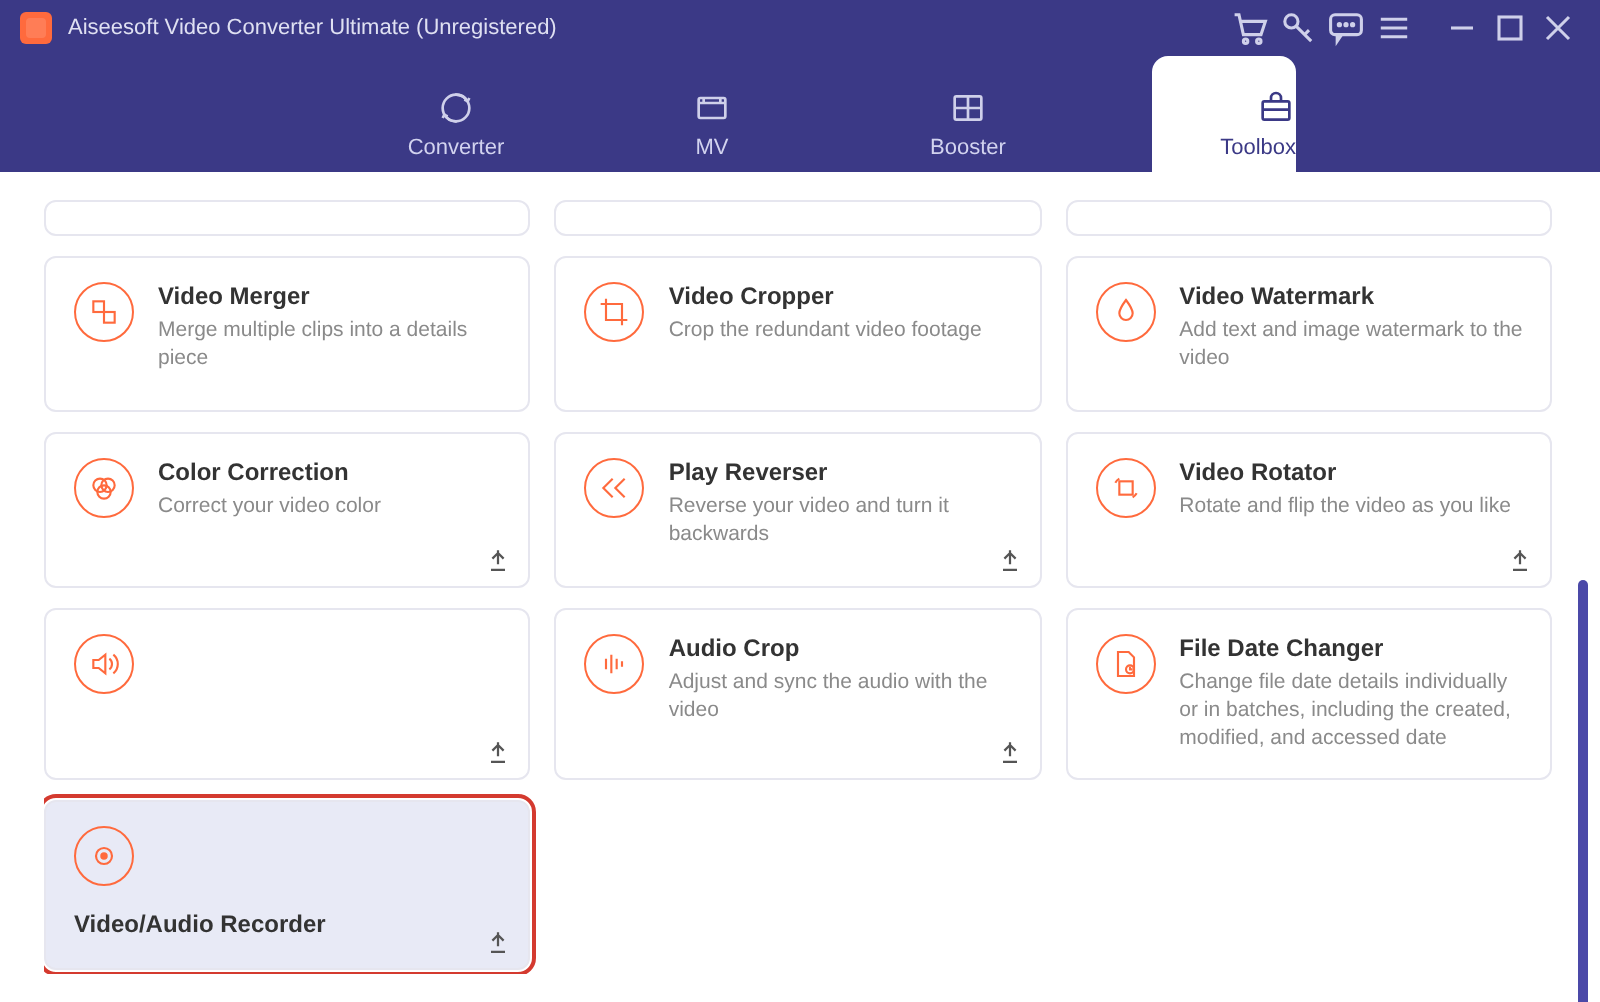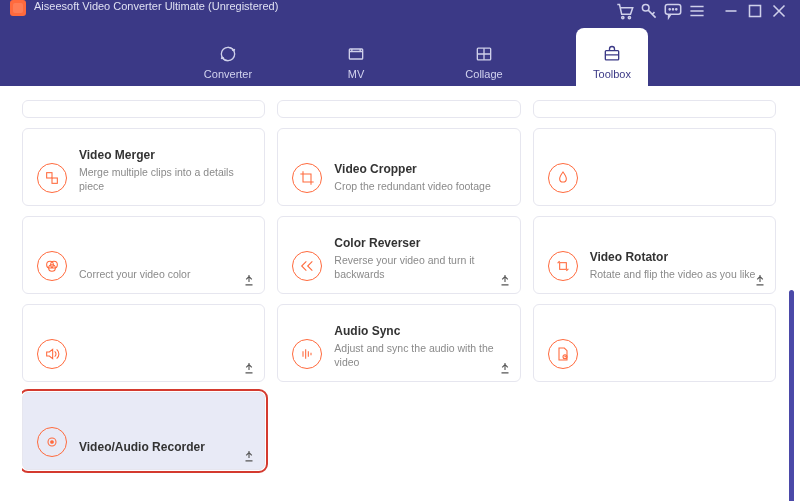--- a/index.html
+++ b/index.html
@@ -7,44 +7,44 @@
   :root {
     --purple: #3b3986;
     --purple-dark: #34327a;
     --orange: #ff6a3d;
     --text: #444;
     --muted: #8a8a8a;
     --card-border: #e6e6ef;
     --highlight-bg: #e8eaf6;
   }
   .window { width:800px; height:501px; display:flex; flex-direction:column; }
-  .titlebar { height:28px; background:var(--purple); display:flex; padding:0 10px; color:#dfe0f2; font-size:11px; }
+  .titlebar { height:28px; background:var(--purple); display:flex; align-items:center; padding:0 10px; color:#dfe0f2; font-size:11px; }
   .titlebar .logo { width:16px; height:16px; background:var(--orange); border-radius:3px; margin-right:8px; position:relative; }
   .titlebar .logo::after{content:"";position:absolute;left:3px;top:3px;width:10px;height:10px;border-radius:2px;background:#fff2;}
   .titlebar .title { flex:0 0 auto; }
   .titlebar .spacer { flex:1; }
   .titlebar .tctrl { width:22px; height:22px; display:flex; align-items:center; justify-content:center; color:#cfd0ea; margin-left:2px; cursor:default; }
   .titlebar svg { stroke:#cfd0ea; fill:none; stroke-width:1.4; }
   .navbar { background:var(--purple); height:58px; display:flex; justify-content:center; gap:56px;padding-left:40px; }
   .tab { width:72px; display:flex; flex-direction:column; align-items:center; justify-content:flex-end; color:#d2d3ef; font-size:11px; padding-bottom:6px; cursor:pointer; position:relative; }
   .tab svg { width:20px; height:20px; margin-bottom:4px; stroke:#cfd0ea; fill:none; stroke-width:1.6; }
-  .tab.active { background:#fff; color:#3b3986; border-radius:8px 8px 0 0; }
+  .tab.active { background:#fff; color:#3b3986; border-radius:8px 8px 0 0;align-items:flex-end; }
   .tab.active svg { stroke:#3b3986; }
   .content { flex:1; background:#fff; border-radius:0 0 10px 10px; padding:14px 8px 14px 22px; display:flex; }
   .grid { flex:1; display:grid; grid-template-columns: repeat(3, 1fr); gap:10px 12px; align-content:start; overflow:hidden; padding-right:8px; }
   .sliver { height:18px; border:1px solid var(--card-border); border-radius:6px; }
-  .card { border:1px solid var(--card-border); border-radius:6px; padding:12px 12px 12px 14px; display:flex; gap:12px; align-items:flex-end; min-height:78px; position:relative; cursor:pointer; background:#fff; }
+  .card { border:1px solid var(--card-border); border-radius:6px; padding:12px 12px 12px 14px; display:flex; gap:12px; align-items:flex-start; min-height:78px; position:relative; cursor:pointer; background:#fff; }
   .card .icon { width:30px; height:30px; flex:0 0 30px; display:flex; align-items:center; justify-content:center; }
   .card .icon svg { stroke:var(--orange); fill:none; stroke-width:1.6; }
   .card .txt { flex:1; min-width:0; }
   .card .ti { font-size:12px; font-weight:600; color:#333; margin-bottom:3px; }
   .card .de { font-size:10.5px; color:var(--muted); line-height:1.35; }
   .pin { position:absolute; right:8px; bottom:6px; width:14px; height:14px; color:#555; }
   .pin svg { stroke:#555; fill:none; stroke-width:1.6; width:14px; height:14px; }
-  .card.hl { background:var(--highlight-bg); outline:2.5px solid #d43a2f; outline-offset:1px; }
+  .card.hl { background:var(--highlight-bg); outline:2.5px solid #d43a2f; outline-offset:1px;flex-direction:column; }
   .scrolltrack { width:8px; align-self:stretch; position:relative; }
   .scrollthumb { position:absolute; right:-2px; width:5px; background:#4b49a8; border-radius:3px; top:190px; height:250px; }
   .ring { border:1.6px solid var(--orange); border-radius:50%; width:30px; height:30px; display:flex; align-items:center; justify-content:center; }
 </style>
 </head>
 <body>
 
 <div class="window">
 
   <div class="titlebar">
@@ -110,21 +110,21 @@
           <rect x="4" y="6" width="16" height="12" rx="1"></rect>
           <path d="M4 9h16M7 6v3M17 6v3"></path>
         </svg>
       <span>MV</span>
     </div>
     <div class="tab">
       <svg viewBox="0 0 24 24">
           <rect x="4" y="5" width="16" height="14" rx="1"></rect>
           <path d="M12 5v14M4 12h16"></path>
         </svg>
-      <span>Collage</span>
+      <span>Booster</span>
     </div>
     <div class="tab active">
       <svg viewBox="0 0 24 24">
           <rect x="4" y="8" width="16" height="11" rx="1"></rect>
           <path d="M9 8V6a3 3 0 0 1 6 0v2M4 13h16"></path>
         </svg>
       <span>Toolbox</span>
     </div>
   </div>
 
@@ -162,49 +162,54 @@
           </div>
       </div>
       <div class="card">
         <div class="icon">
             <div class="ring">
               <svg width="16" height="16" viewBox="0 0 24 24">
                 <path d="M12 3c3 4 5 7 5 10a5 5 0 0 1-10 0c0-3 2-6 5-10z"></path>
               </svg>
             </div>
           </div>
+        <div class="txt">
+            <div class="ti">Video Watermark</div>
+            <div class="de">Add text and image watermark to the video</div>
+          </div>
       </div>
 
       <div class="card">
         <div class="icon">
             <div class="ring">
               <svg width="16" height="16" viewBox="0 0 24 24">
                 <circle cx="9" cy="10" r="5"></circle>
                 <circle cx="15" cy="10" r="5"></circle>
                 <circle cx="12" cy="15" r="5"></circle>
               </svg>
             </div>
           </div>
         <div class="txt">
+            <div class="ti">Color Correction</div>
             <div class="de">Correct your video color</div>
           </div>
         <div class="pin"><svg viewBox="0 0 20 20">
               <path d="M10 3v10M6 9l4-4 4 4M5 17h10"></path>
             </svg></div>
       </div>
       <div class="card">
         <div class="icon">
             <div class="ring">
               <svg width="16" height="16" viewBox="0 0 24 24">
                 <path d="M11 5L4 12l7 7M20 5l-7 7 7 7"></path>
               </svg>
             </div>
           </div>
         <div class="txt">
-            <div class="ti">Color Reverser</div>
+            <div class="ti">Play Reverser</div>
             <div class="de">Reverse your video and turn it backwards</div>
           </div>
         <div class="pin"><svg viewBox="0 0 20 20">
               <path d="M10 3v10M6 9l4-4 4 4M5 17h10"></path>
             </svg></div>
       </div>
 
       <div class="card">
         <div class="icon">
             <div class="ring">
@@ -237,38 +242,42 @@
       </div>
       <div class="card">
         <div class="icon">
             <div class="ring">
               <svg width="16" height="16" viewBox="0 0 24 24">
                 <path d="M6 8v8M10 5v14M14 8v8M18 10v4"></path>
               </svg>
             </div>
           </div>
         <div class="txt">
-            <div class="ti">Audio Sync</div>
+            <div class="ti">Audio Crop</div>
             <div class="de">Adjust and sync the audio with the video</div>
           </div>
         <div class="pin"><svg viewBox="0 0 20 20">
               <path d="M10 3v10M6 9l4-4 4 4M5 17h10"></path>
             </svg></div>
       </div>
 
       <div class="card">
         <div class="icon">
             <div class="ring">
               <svg width="16" height="16" viewBox="0 0 24 24">
                 <path d="M6 3h8l4 4v14H6z"></path>
                 <circle cx="15" cy="16" r="3"></circle>
                 <path d="M15 14v2h2"></path>
               </svg>
             </div>
           </div>
+        <div class="txt">
+            <div class="ti">File Date Changer</div>
+            <div class="de">Change file date details individually or in batches, including the created, modified, and accessed date</div>
+          </div>
       </div>
       <div class="card hl">
         <div class="icon">
             <div class="ring">
               <svg width="16" height="16" viewBox="0 0 24 24">
                 <circle cx="12" cy="12" r="6"></circle>
                 <circle cx="12" cy="12" r="2" fill="var(--orange)"></circle>
               </svg>
             </div>
           </div>

